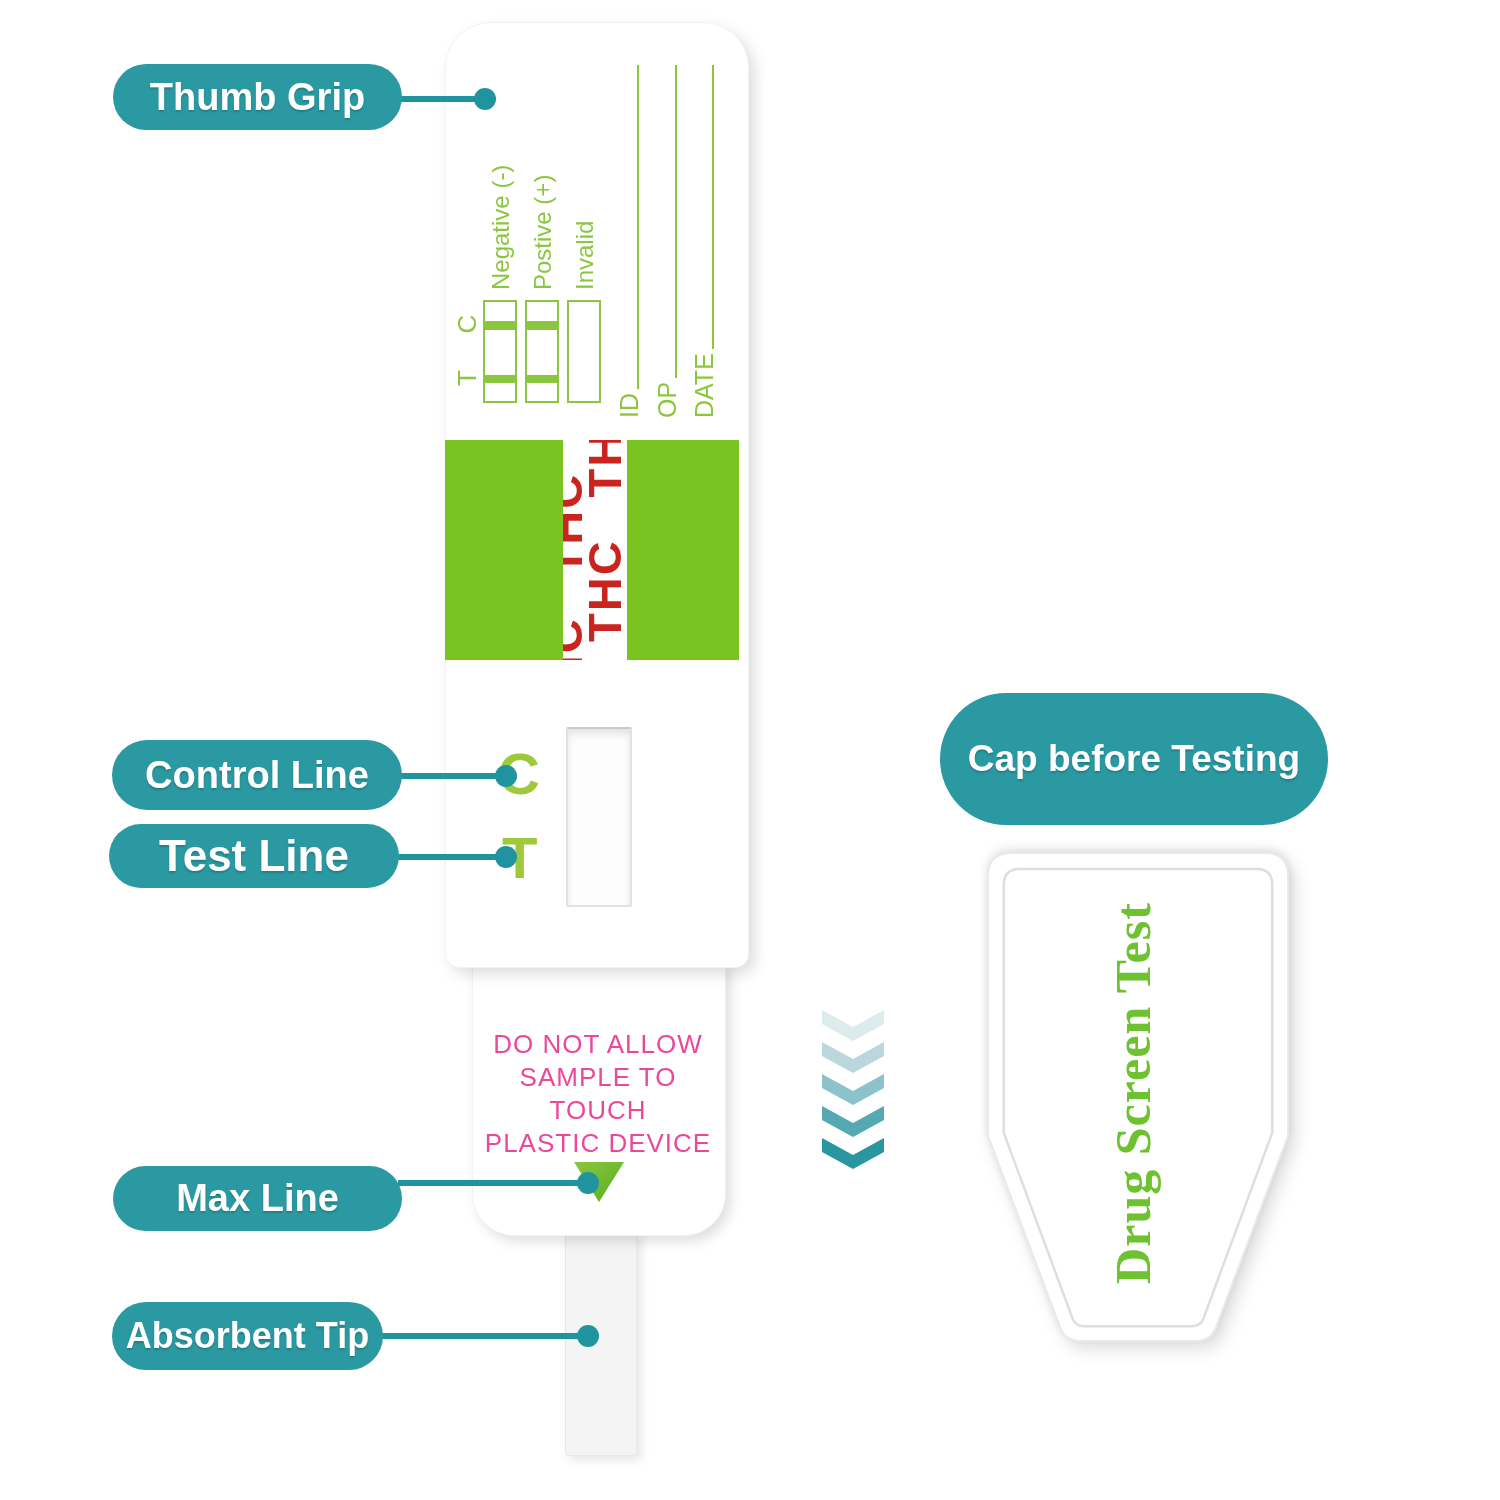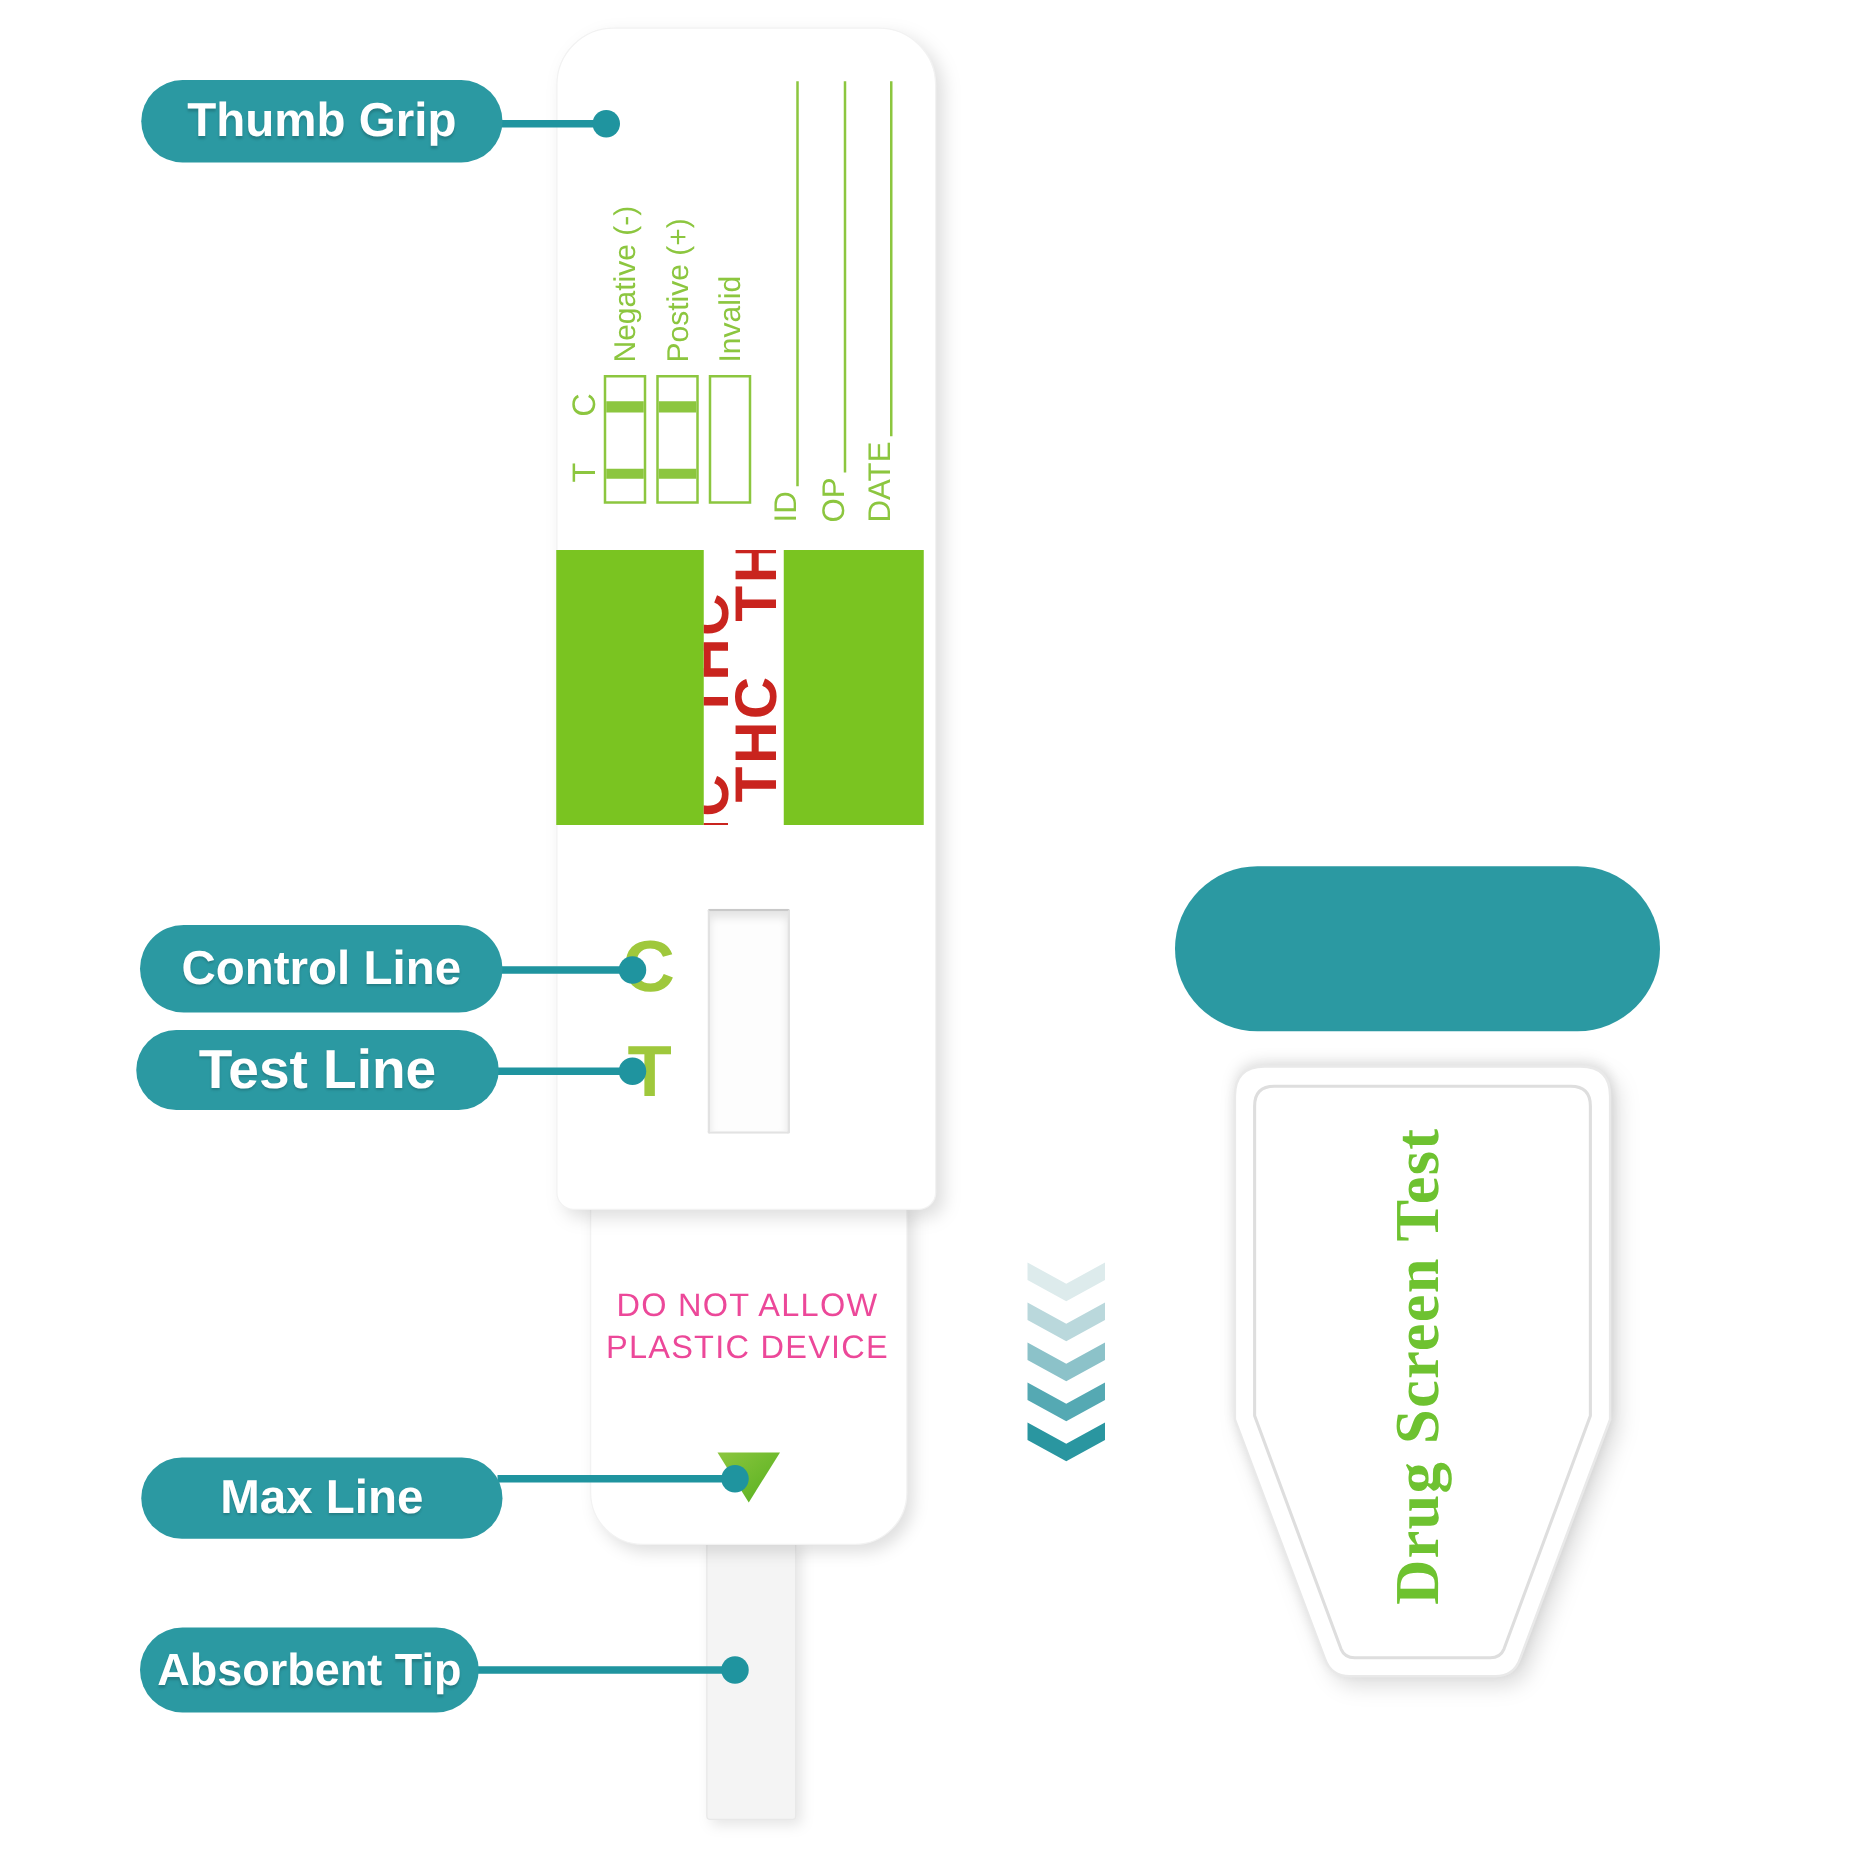--- a/index.html
+++ b/index.html
@@ -150,20 +150,21 @@
     <div class="fline"></div>
   </div>
 </div>
 
 <div class="abs" id="window"></div>
 <div class="marker" id="letter-c">C</div>
 <div class="marker" id="letter-t">T</div>
 
 <div class="abs" id="warn">
   <div>DO NOT ALLOW</div>
+  <div>SAMPLE TO TOUCH</div>
   <div>PLASTIC DEVICE</div>
 </div>
 
 <svg class="abs" id="maxtri" width="52" height="42" viewBox="0 0 52 42">
   <defs>
     <linearGradient id="trigrad" x1="0" y1="0" x2="1" y2="1">
       <stop offset="0" stop-color="#8CC63F"></stop>
       <stop offset="1" stop-color="#55B01E"></stop>
     </linearGradient>
   </defs>
@@ -184,20 +185,21 @@
 
 <div class="pill" id="pill-max">Max Line</div>
 <div class="conn" id="conn-max"></div>
 <div class="dot" id="dot-max"></div>
 
 <div class="pill" id="pill-absorb">Absorbent Tip</div>
 <div class="conn" id="conn-absorb"></div>
 <div class="dot" id="dot-absorb"></div>
 
 <div class="pill" id="pill-remove">
+  <span>Cap before Testing</span>
 </div>
 
 <svg class="abs" id="chev" width="66" height="168" viewBox="0 0 66 168">
   <polygon points="2,2 33,19 64,2 64,16 33,33 2,16" fill="#DDEBEC"></polygon>
   <polygon points="2,34 33,51 64,34 64,48 33,65 2,48" fill="#BAD8DC"></polygon>
   <polygon points="2,66 33,83 64,66 64,80 33,97 2,80" fill="#8CC2C9"></polygon>
   <polygon points="2,98 33,115 64,98 64,112 33,129 2,112" fill="#55A9B3"></polygon>
   <polygon points="2,130 33,147 64,130 64,144 33,161 2,144" fill="#2A96A0"></polygon>
 </svg>
 

